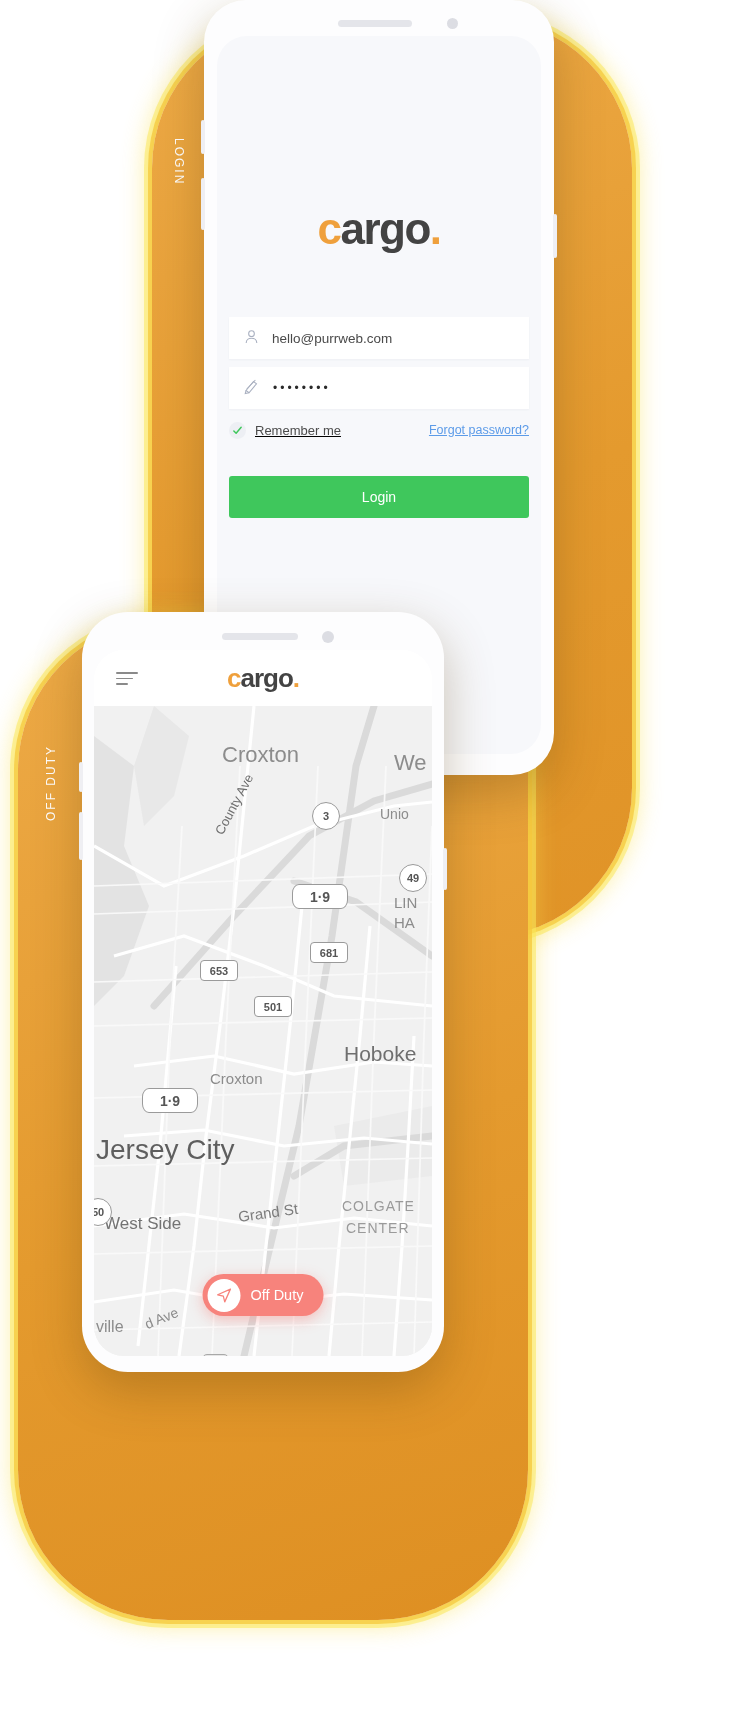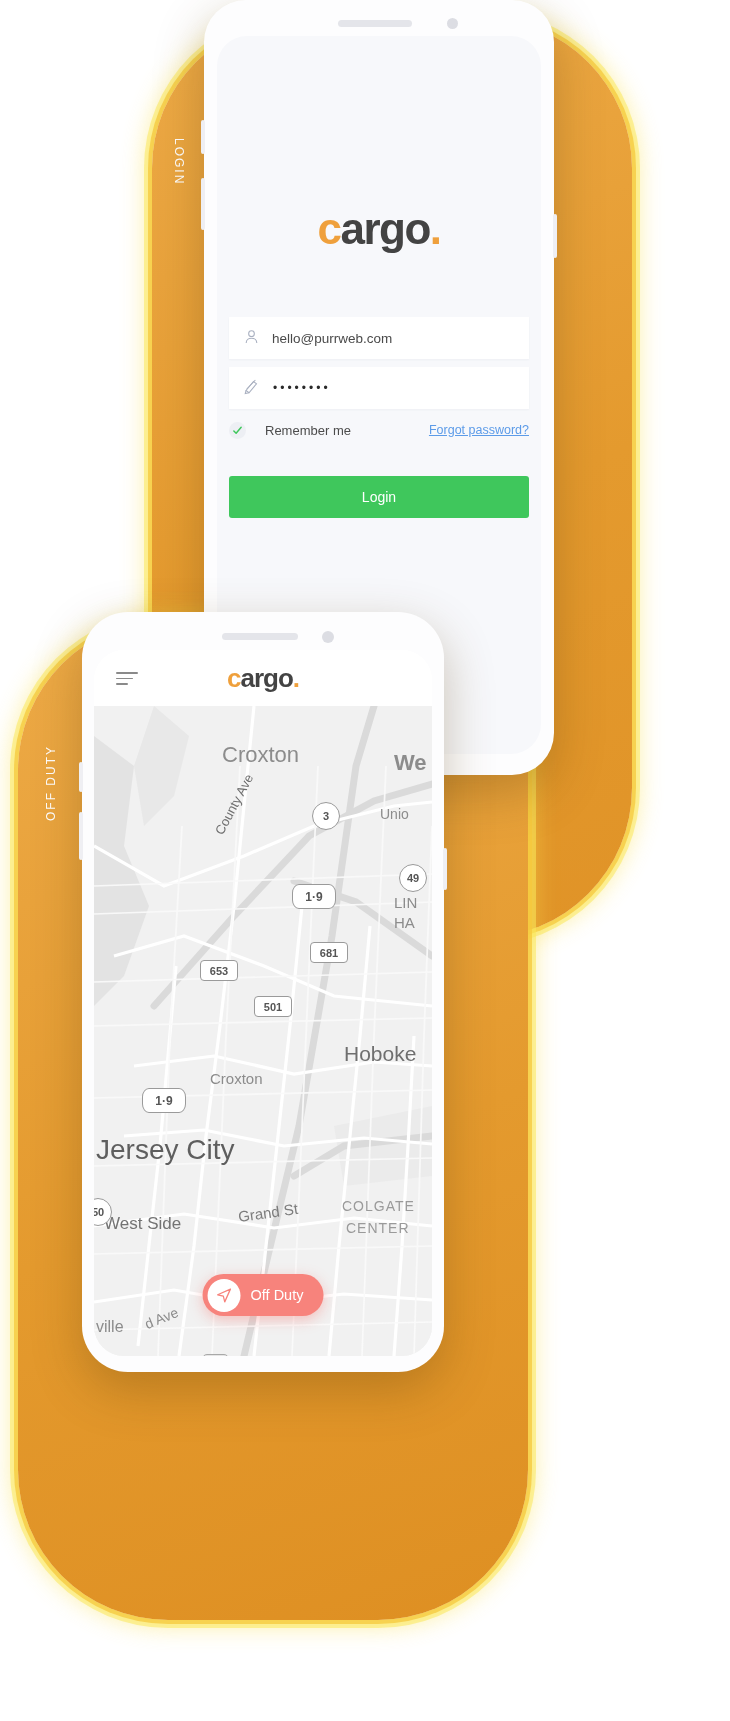--- a/index.html
+++ b/index.html
@@ -106,21 +106,21 @@
     border:none; outline:none; background:transparent;
     font-family:"Liberation Sans", sans-serif;
     font-size:13.5px; color:#4A4A4A; width:230px;
   }
   .dots{ font-size:12px; color:#2A2A2A; letter-spacing:3px; }
 
   .row-remember{
     position:absolute; left:12px; top:382px; width:300px; height:24px;
     display:flex; align-items:center; justify-content:space-between;
   }
-  .rm-left{ display:flex; align-items:center; gap:19px; }
+  .rm-left{ display:flex; align-items:center; gap:9px;text-decoration:underline; }
   .check-circle{
     width:17px; height:17px; border-radius:50%;
     background:#EDEFF4; display:flex; align-items:center; justify-content:center;
   }
   .rm-text{ font-size:13px; color:#4C4C4C; }
   .forgot{ font-size:12.5px; color:#5C9BE8; }
 
   .login-btn{
     position:absolute; left:12px; top:440px; width:300px; height:42px;
     background:#3FC75C; border:none; border-radius:3px;
@@ -156,21 +156,21 @@
     position:absolute; color:#6F6F6F; white-space:nowrap;
     font-family:"Liberation Sans", sans-serif;
   }
 
   .shield{
     position:absolute; background:#FFFFFF; border:1.6px solid #9A9A9A;
     color:#555; display:flex; align-items:center; justify-content:center;
     font-size:11px; font-weight:600;
   }
   .shield-circle{ width:28px; height:28px; border-radius:50%; }
-  .shield-us{ width:44px; height:25px; border-radius:7px/9px; font-size:12px; }
+  .shield-us{ width:56px; height:25px; border-radius:7px/9px; font-size:14px; }
   .shield-rect{ width:38px; height:21px; border-radius:4px; font-size:11px; }
   .shield-i{ width:27px; height:23px; border-radius:5px 5px 9px 9px;
              background:#E6E6E6; border-color:#A8A8A8; font-size:10.5px;}
 
   .offduty-btn{
     position:absolute; left:50%; transform:translateX(-50%);
     bottom:40px;
     height:42px; background:#F7837C; border-radius:22px;
     display:flex; align-items:center; gap:10px;
     padding:0 20px 0 5px; border:none; cursor:pointer;
@@ -307,21 +307,21 @@
           <path d="M0 624 L338 616"></path>
         <path d="M118 650 L132 330 L146 60"></path>
         <path d="M198 650 L212 330 L224 60"></path>
         <path d="M268 650 L280 330 L292 60"></path>
         <path d="M320 650 L330 330 L338 120"></path>
         <path d="M64 650 L76 330 L88 120"></path>
       </g>
     </svg>
 
     <div class="map-label" style="left:128px; top:36px; font-size:22px; color:#8C8C8C;">Croxton</div>
-    <div class="map-label" style="left:300px; top:44px; font-size:22px; color:#8C8C8C;font-weight:bold;">We</div>
+    <div class="map-label" style="left:300px; top:44px; font-size:22px; color:#8C8C8C;">We</div>
     <div class="map-label" style="left:286px; top:100px; font-size:14px; color:#8C8C8C;">Unio</div>
     <div class="map-label" style="left:118px; top:124px; font-size:13px; transform:rotate(-62deg); transform-origin:left top;">County Ave</div>
     <div class="map-label" style="left:300px; top:188px; font-size:15px; color:#8C8C8C;">LIN</div>
     <div class="map-label" style="left:300px; top:208px; font-size:15px; color:#8C8C8C;">HA</div>
     <div class="map-label" style="left:250px; top:336px; font-size:21px; color:#6F6F6F;">Hoboke</div>
     <div class="map-label" style="left:116px; top:364px; font-size:15px; color:#8C8C8C;">Croxton</div>
     <div class="map-label" style="left:2px; top:428px; font-size:28px; color:#5E5E5E;">Jersey City</div>
     <div class="map-label" style="left:144px; top:498px; font-size:15px; color:#7C7C7C; transform:rotate(-8deg);">Grand St</div>
     <div class="map-label" style="left:248px; top:492px; font-size:14px; color:#9A9A9A; letter-spacing:1px;">COLGATE</div>
     <div class="map-label" style="left:252px; top:514px; font-size:14px; color:#9A9A9A; letter-spacing:1px;">CENTER</div>

